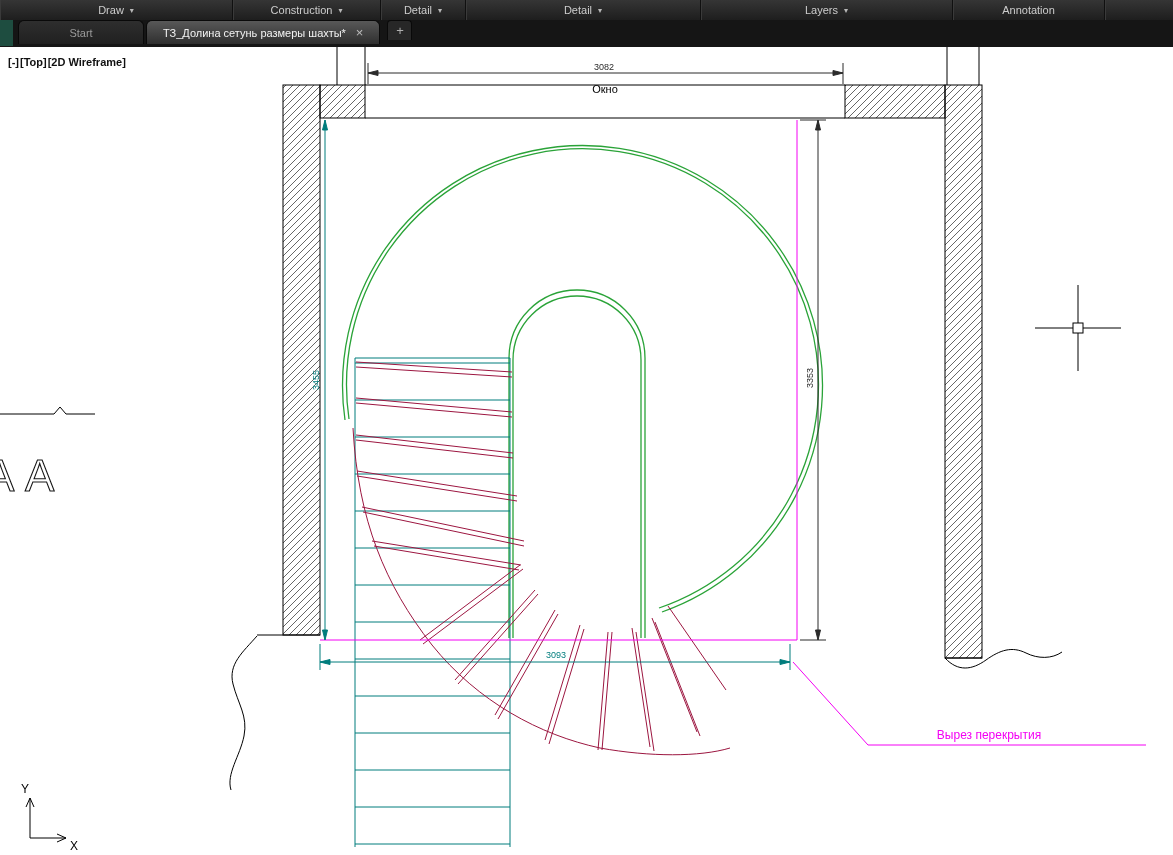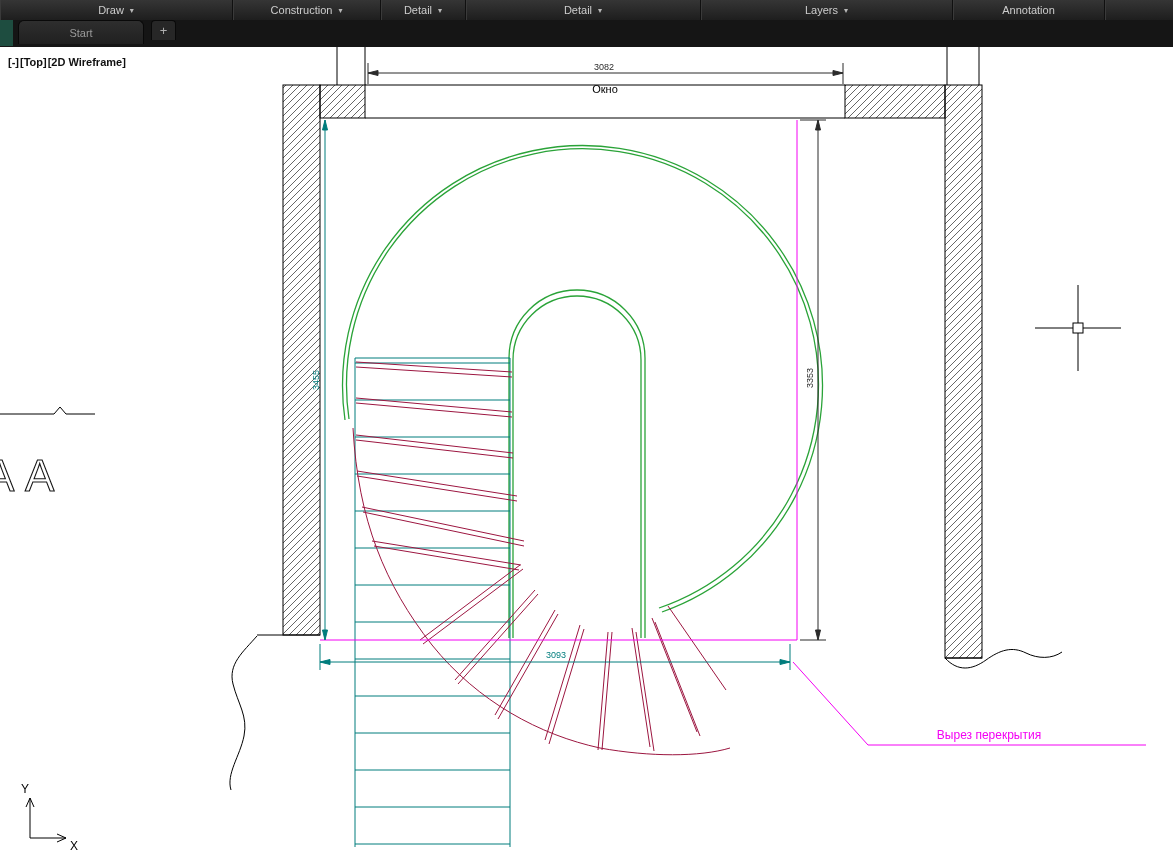--- a/index.html
+++ b/index.html
@@ -69,20 +69,24 @@
     <div class="menu-item w6">
       <span>Annotation</span>
     </div>
     <div class="menu-fill"></div>
   </div>
 
   <div class="tab-bar">
     <div class="app-badge"></div>
     <div class="tab start">
       <span>Start</span>
+    </div>
+    <div class="tab active">
+      <span>ТЗ_Долина сетунь размеры шахты*</span>
+      <span class="tab-close">×</span>
     </div>
     <div class="new-tab">
       <span>+</span>
     </div>
   </div>
 
   <div class="canvas">
     <div class="viewport-controls">
       <span>[-]</span>
       <span>[Top]</span>

